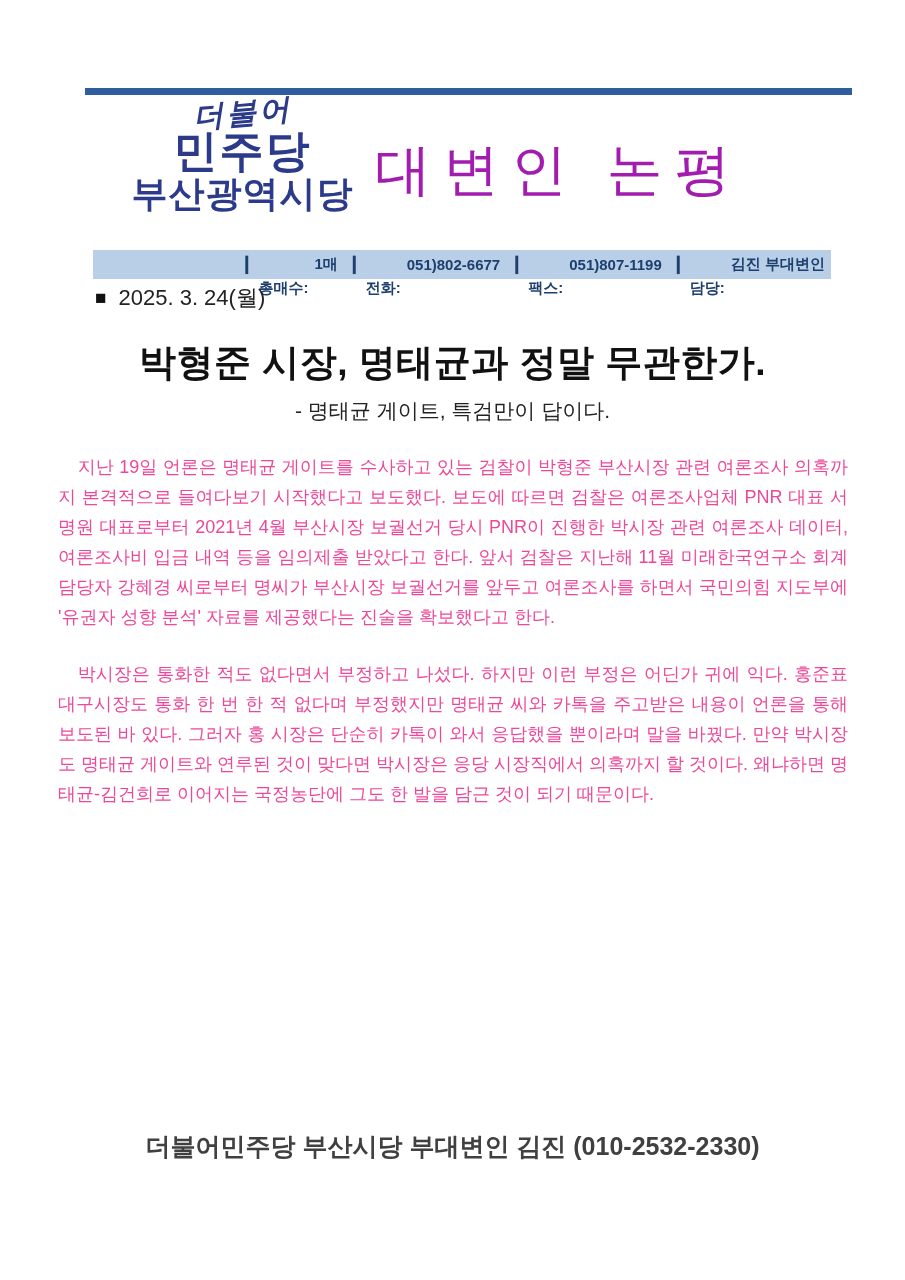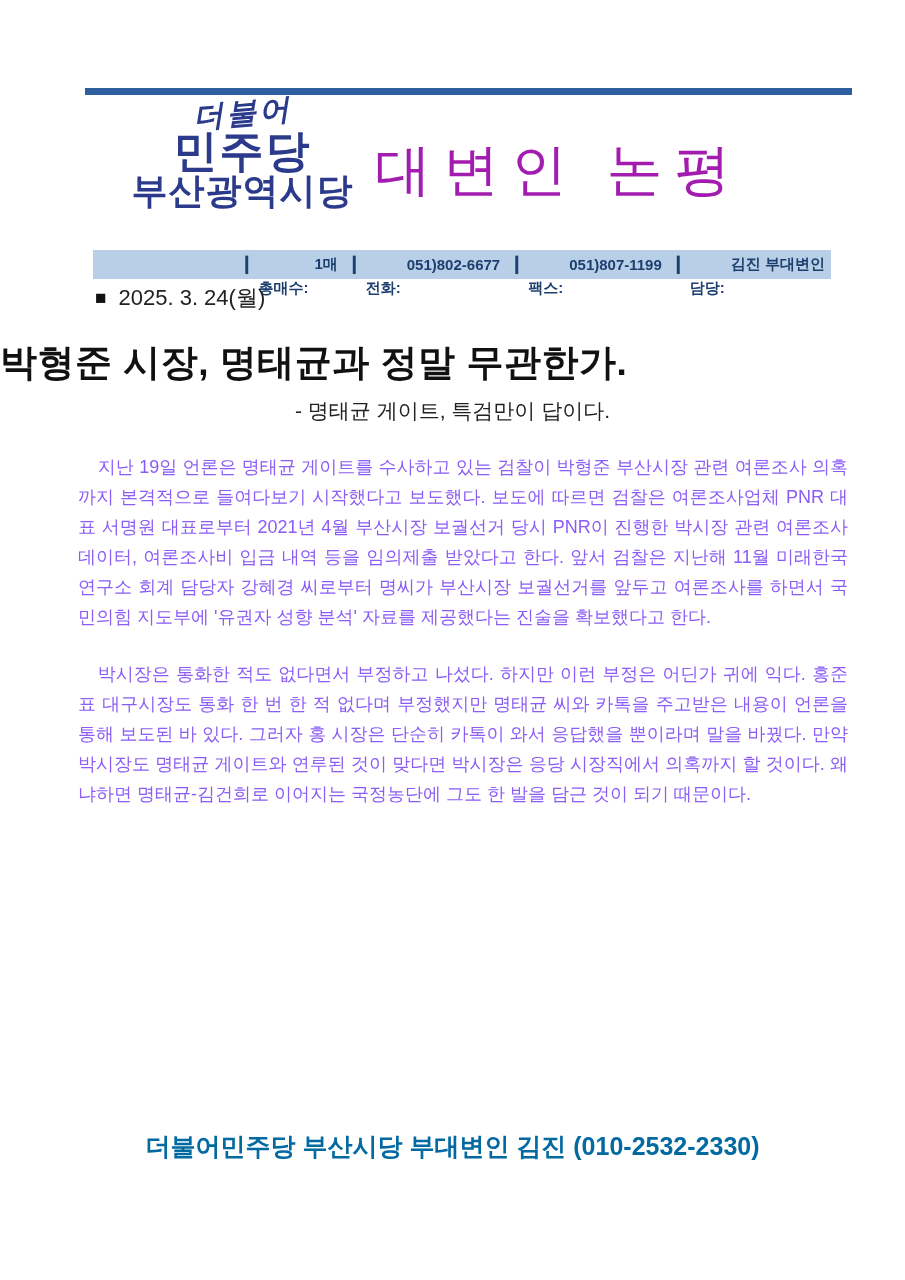--- a/index.html
+++ b/index.html
@@ -41,21 +41,20 @@
     font-size: 44px;
     font-weight: 900;
     letter-spacing: 2px;
     line-height: 0.95;
   }
   .logo-sub {
     font-size: 36px;
     font-weight: 800;
     letter-spacing: 1px;
     margin-top: 4px;
-    font-family: Liberation Mono, monospace;
   }
   .doc-type {
     position: absolute;
     left: 375px; top: 133px;
     width: 480px;
     text-align: left;
     font-size: 56px;
     letter-spacing: 12px;
     color: #a21caf;
     white-space: nowrap;
@@ -84,20 +83,21 @@
     font-size: 22px;
     color: #222222;
     display: flex;
     align-items: center;
   }
   .date-bullet { font-size: 19px; margin-right: 12px; color: #111111; }
   .main-title {
     position: absolute;
     left: 0; top: 338px;
     width: 100%;
+    text-align: center;
     font-size: 37px;
     font-weight: bold;
     color: #111111;
     letter-spacing: 0.5px;
   }
   .subtitle {
     position: absolute;
     left: 0; top: 397px;
     width: 100%;
     text-align: center;
@@ -108,31 +108,30 @@
     position: absolute;
     left: 58px; top: 452px;
     width: 790px;
   }
   .body-text p {
     font-size: 18px;
     line-height: 30px;
     text-align: justify;
     text-indent: 1.1em;
     margin-bottom: 27px;
-    color: #8b5cf6;
-    margin-left: 20px;
+    color: #ec4899;
   }
   .footer-contact {
     position: absolute;
     left: 0; top: 1130px;
     width: 100%;
     text-align: center;
     font-size: 25px;
     font-weight: bold;
-    color: #0369a1;
+    color: #404040;
   }
 </style>
 </head>
 <body>
 
 <div class="page">
 
   <div class="top-rule"></div>
 
   <div class="logo">

